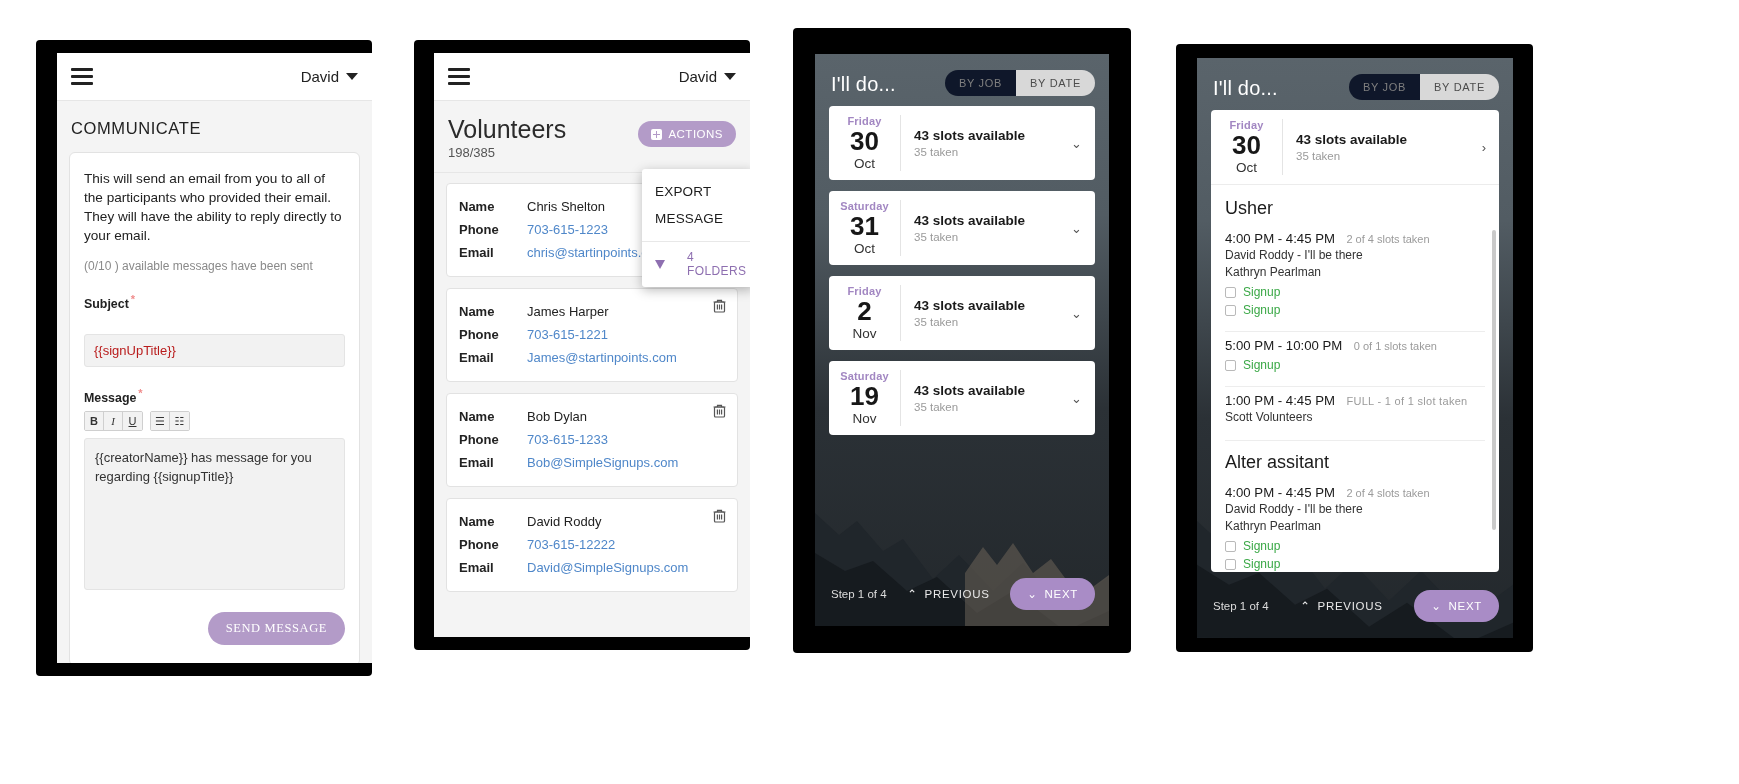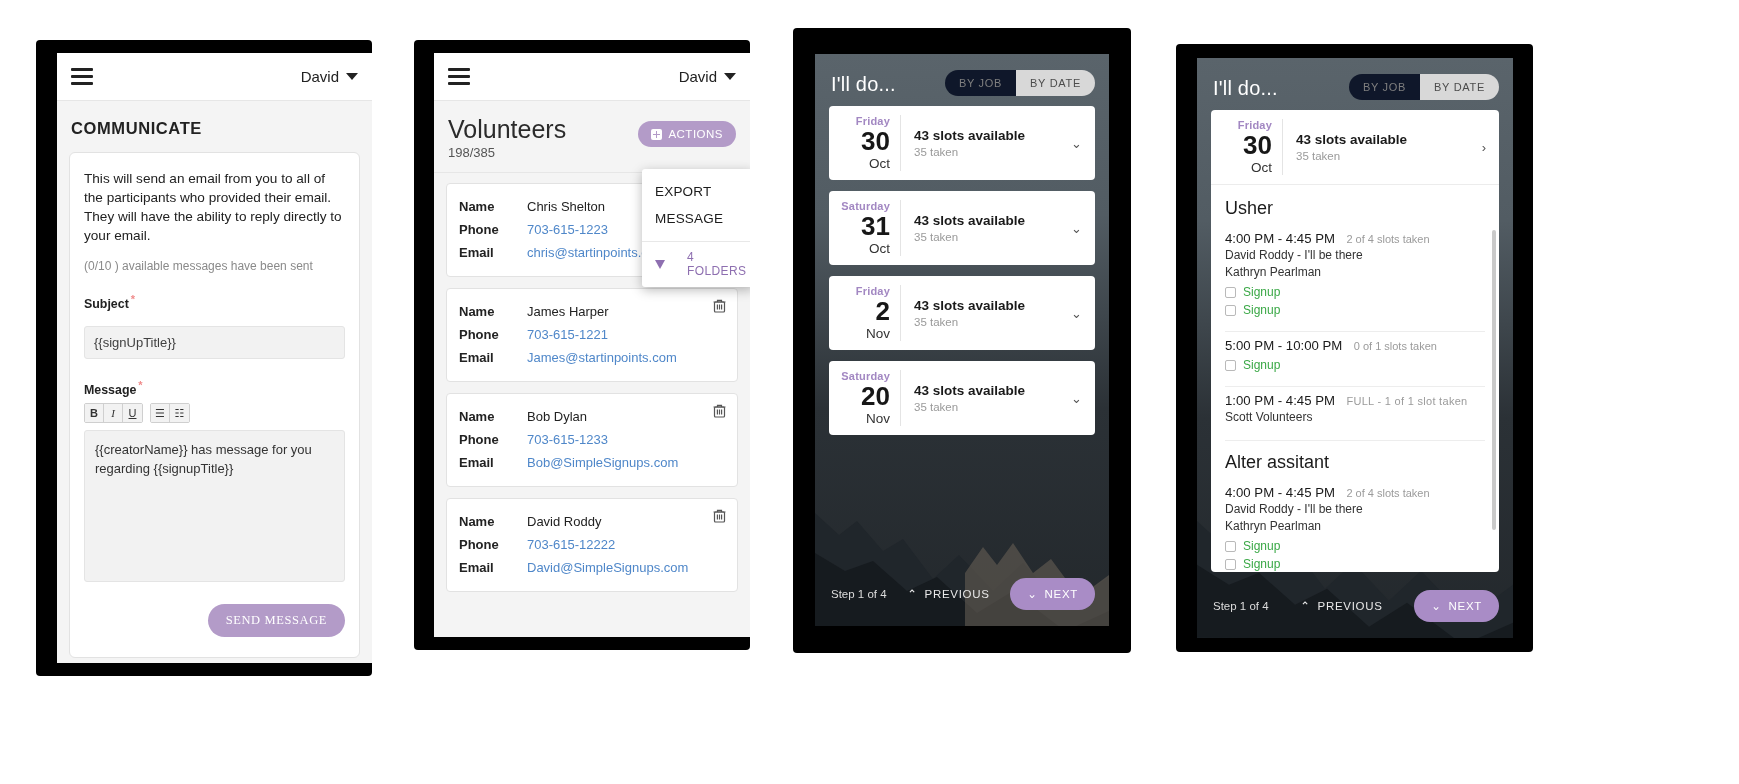--- a/index.html
+++ b/index.html
@@ -25,33 +25,33 @@
     border-bottom: 1px solid #e6e6e6;
   }
   .hamburger { width: 22px; display: flex; flex-direction: column; gap: 4px; cursor: pointer; }
   .hamburger span { display: block; height: 3px; background: #222; border-radius: 1px; }
   .userbox { display: flex; align-items: center; gap: 7px; font-size: 15px; color: #222; }
   .chev { width: 0; height: 0; border-left: 6px solid transparent; border-right: 6px solid transparent;
           border-top: 7px solid #222; }
 
   .page-title-1 {
     font-size: 16.5px; letter-spacing: .6px; color: #222; padding: 18px 14px 14px 14px;
-    font-weight: 700;
+    font-weight: 400;
   }
   .card1 {
     margin: 0 12px; background: #fff; border: 1px solid #e2e2e2; border-radius: 6px;
     padding: 16px 14px 20px 14px;
   }
   .intro { font-size: 13.6px; line-height: 19px; color: #222; }
   .sentnote { font-size: 12px; color: #8a8a8a; margin-top: 14px; }
   .flabel { font-size: 12.4px; font-weight: bold; color: #222; margin-top: 20px; }
   .req { color: #f08b8b; font-size: 11px; vertical-align: super; margin-left: 2px; }
   .finput {
-    margin-top: 15px; background: #f2f2f2; border: 1px solid #e4e4e4; border-radius: 3px;
-    padding: 8px 9px; font-size: 13px; color: #404040; width: 100%;
+    margin-top: 23px; background: #f2f2f2; border: 1px solid #e4e4e4; border-radius: 3px;
+    padding: 8px 9px; font-size: 13px; color: #b91c1c; width: 100%;
     font-family: "Liberation Sans", sans-serif;
   }
   .rtbar { display: flex; gap: 7px; margin-top: 6px; }
   .rtgroup { display: flex; border: 1px solid #cfcfcf; border-radius: 2px; overflow: hidden; }
   .rtbtn {
     width: 19px; height: 18px; background: #f2f2f2; border-right: 1px solid #cfcfcf;
     display: flex; align-items: center; justify-content: center; font-size: 11px; color: #333;
     cursor: pointer;
   }
   .rtgroup .rtbtn:last-child { border-right: none; }
@@ -125,21 +125,21 @@
               justify-content: space-between; padding: 16px 14px 10px 16px; border-radius: 7px; }
   .sch-title { color: #fff; font-size: 20px; font-weight: 400; letter-spacing: .2px; }
   .seg { display: flex; border-radius: 16px; overflow: hidden; }
   .seg-btn { font-size: 11px; letter-spacing: .7px; padding: 7px 14px; cursor: pointer;
              background: #0f172a; color: #7f7f7f; }
   .seg-btn.active { background: #d8d8d8; color: #4c4c4c; }
 
   .sch-list { position: relative; z-index: 3; padding: 0 14px; }
   .dcard { background: #fff; border-radius: 4px; display: flex; align-items: stretch;
            margin-bottom: 11px; padding: 9px 10px; }
-  .dleft { width: 62px; text-align: right; border-right: 1px solid #e4e4e4; padding-right: 10px; }
+  .dleft { width: 62px; text-align: center; border-right: 1px solid #e4e4e4; padding-right: 10px; }
   .dow { font-size: 11px; color: #a287c2; font-weight: bold; letter-spacing: .2px; }
   .dnum { font-size: 26px; color: #171717; font-weight: bold; line-height: 29px; }
   .dmon { font-size: 13.5px; color: #333; }
   .dmid { flex: 1; padding-left: 13px; display: flex; flex-direction: column; justify-content: center; }
   .dslots { font-size: 13.5px; font-weight: bold; color: #1a1a1a; }
   .dtaken { font-size: 11.5px; color: #9a9a9a; margin-top: 3px; }
   .dcaret { display: flex; align-items: center; padding-right: 3px; color: #555; font-size: 13px; }
 
   .sch-foot { position: absolute; left: 0; right: 0; bottom: 0; z-index: 4;
               display: flex; align-items: center; justify-content: space-between;
@@ -392,21 +392,21 @@
         <div class="dmid">
           <div class="dslots">43 slots available</div>
           <div class="dtaken">35 taken</div>
         </div>
         <div class="dcaret">⌄</div>
       </div>
 
       <div class="dcard">
         <div class="dleft">
           <div class="dow">Saturday</div>
-          <div class="dnum">20</div>
+          <div class="dnum">19</div>
           <div class="dmon">Nov</div>
         </div>
         <div class="dmid">
           <div class="dslots">43 slots available</div>
           <div class="dtaken">35 taken</div>
         </div>
         <div class="dcaret">⌄</div>
       </div>
     </div>
 

